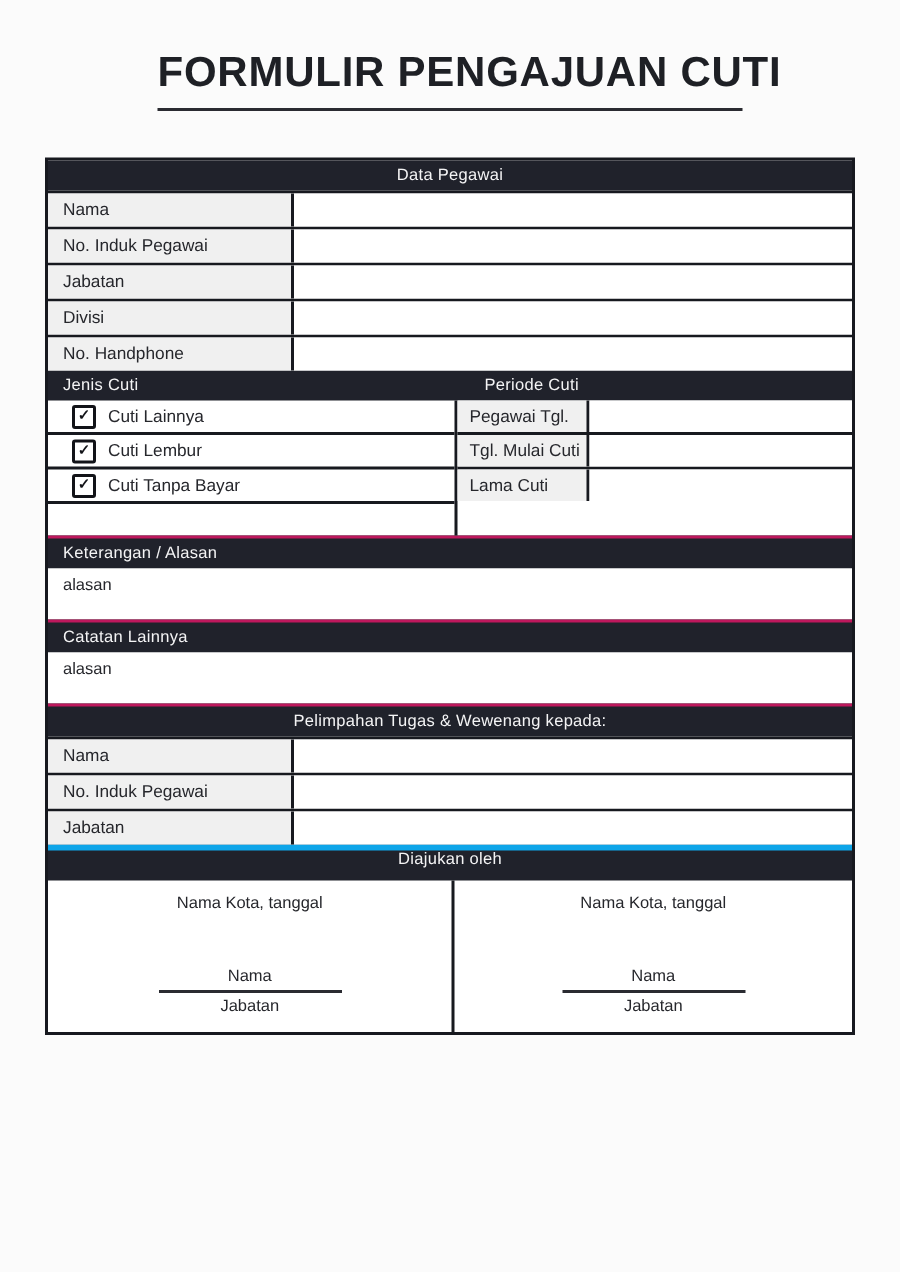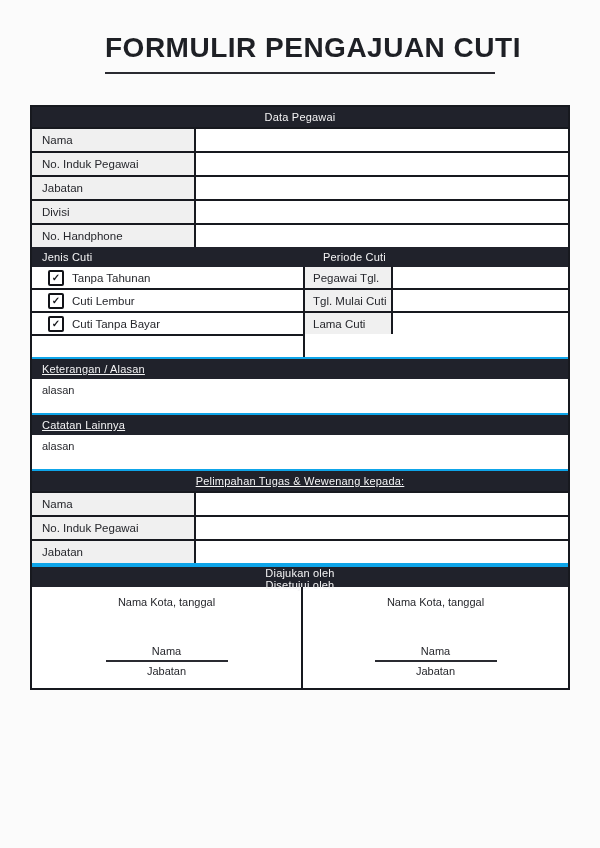--- a/index.html
+++ b/index.html
@@ -66,21 +66,21 @@
     background:#ffffff;line-height:1;
   }
   .opt-label{margin-left:8px;}
   .p-row{display:flex;height:21px;border-top:2px solid #17191f;}
   .p-label{
     width:78px;flex:none;background:#f0f0f0;
     border-right:2px solid #17191f;
     display:flex;align-items:center;padding-left:8px;
   }
   .p-value{flex:1;background:#fff;}
-  .note-bar{border-top:2px solid #0ea5e9;text-decoration:underline;}
+  .note-bar{border-top:2px solid #be185d;}
   .note-area{
     height:26px;padding:5px 10px 3px;
     font-size:11px;background:#fff;
   }
   .appr-bar{display:flex;border-top:4px solid #0ea5e9;flex-direction:column;}
   .appr-bar .a-left{width:273px;flex:none;display:flex;align-items:center;justify-content:center;}
   .appr-bar .a-right{flex:1;display:flex;align-items:center;justify-content:center;}
   .sign-row{display:flex;height:101px;border-radius:32px;}
   .sign-box{
     display:flex;flex-direction:column;align-items:center;
@@ -130,21 +130,21 @@
 
     <div class="bar split-header">
       <span class="h-left">Jenis Cuti</span>
       <span class="h-right">Periode Cuti</span>
     </div>
 
     <div class="split">
       <div class="split-left">
         <div class="opt-row first">
           <span class="checkbox">✓</span>
-          <span class="opt-label">Tanpa Tahunan</span>
+          <span class="opt-label">Cuti Lainnya</span>
         </div>
         <div class="opt-row">
           <span class="checkbox">✓</span>
           <span class="opt-label">Cuti Lembur</span>
         </div>
         <div class="opt-row">
           <span class="checkbox">✓</span>
           <span class="opt-label">Cuti Tanpa Bayar</span>
         </div>
         <div class="opt-row"></div>
@@ -181,21 +181,20 @@
       <div class="cell-label">No. Induk Pegawai</div>
       <div class="cell-value"></div>
     </div>
     <div class="row">
       <div class="cell-label">Jabatan</div>
       <div class="cell-value"></div>
     </div>
 
     <div class="bar appr-bar">
       <span class="a-left">Diajukan oleh</span>
-      <span class="a-right">Disetujui oleh</span>
     </div>
 
     <div class="sign-row">
       <div class="sign-box left">
         <div class="place-date">Nama Kota, tanggal</div>
         <div class="sig">
           <div class="sig-name">Nama</div>
           <div class="sig-title">Jabatan</div>
         </div>
       </div>

